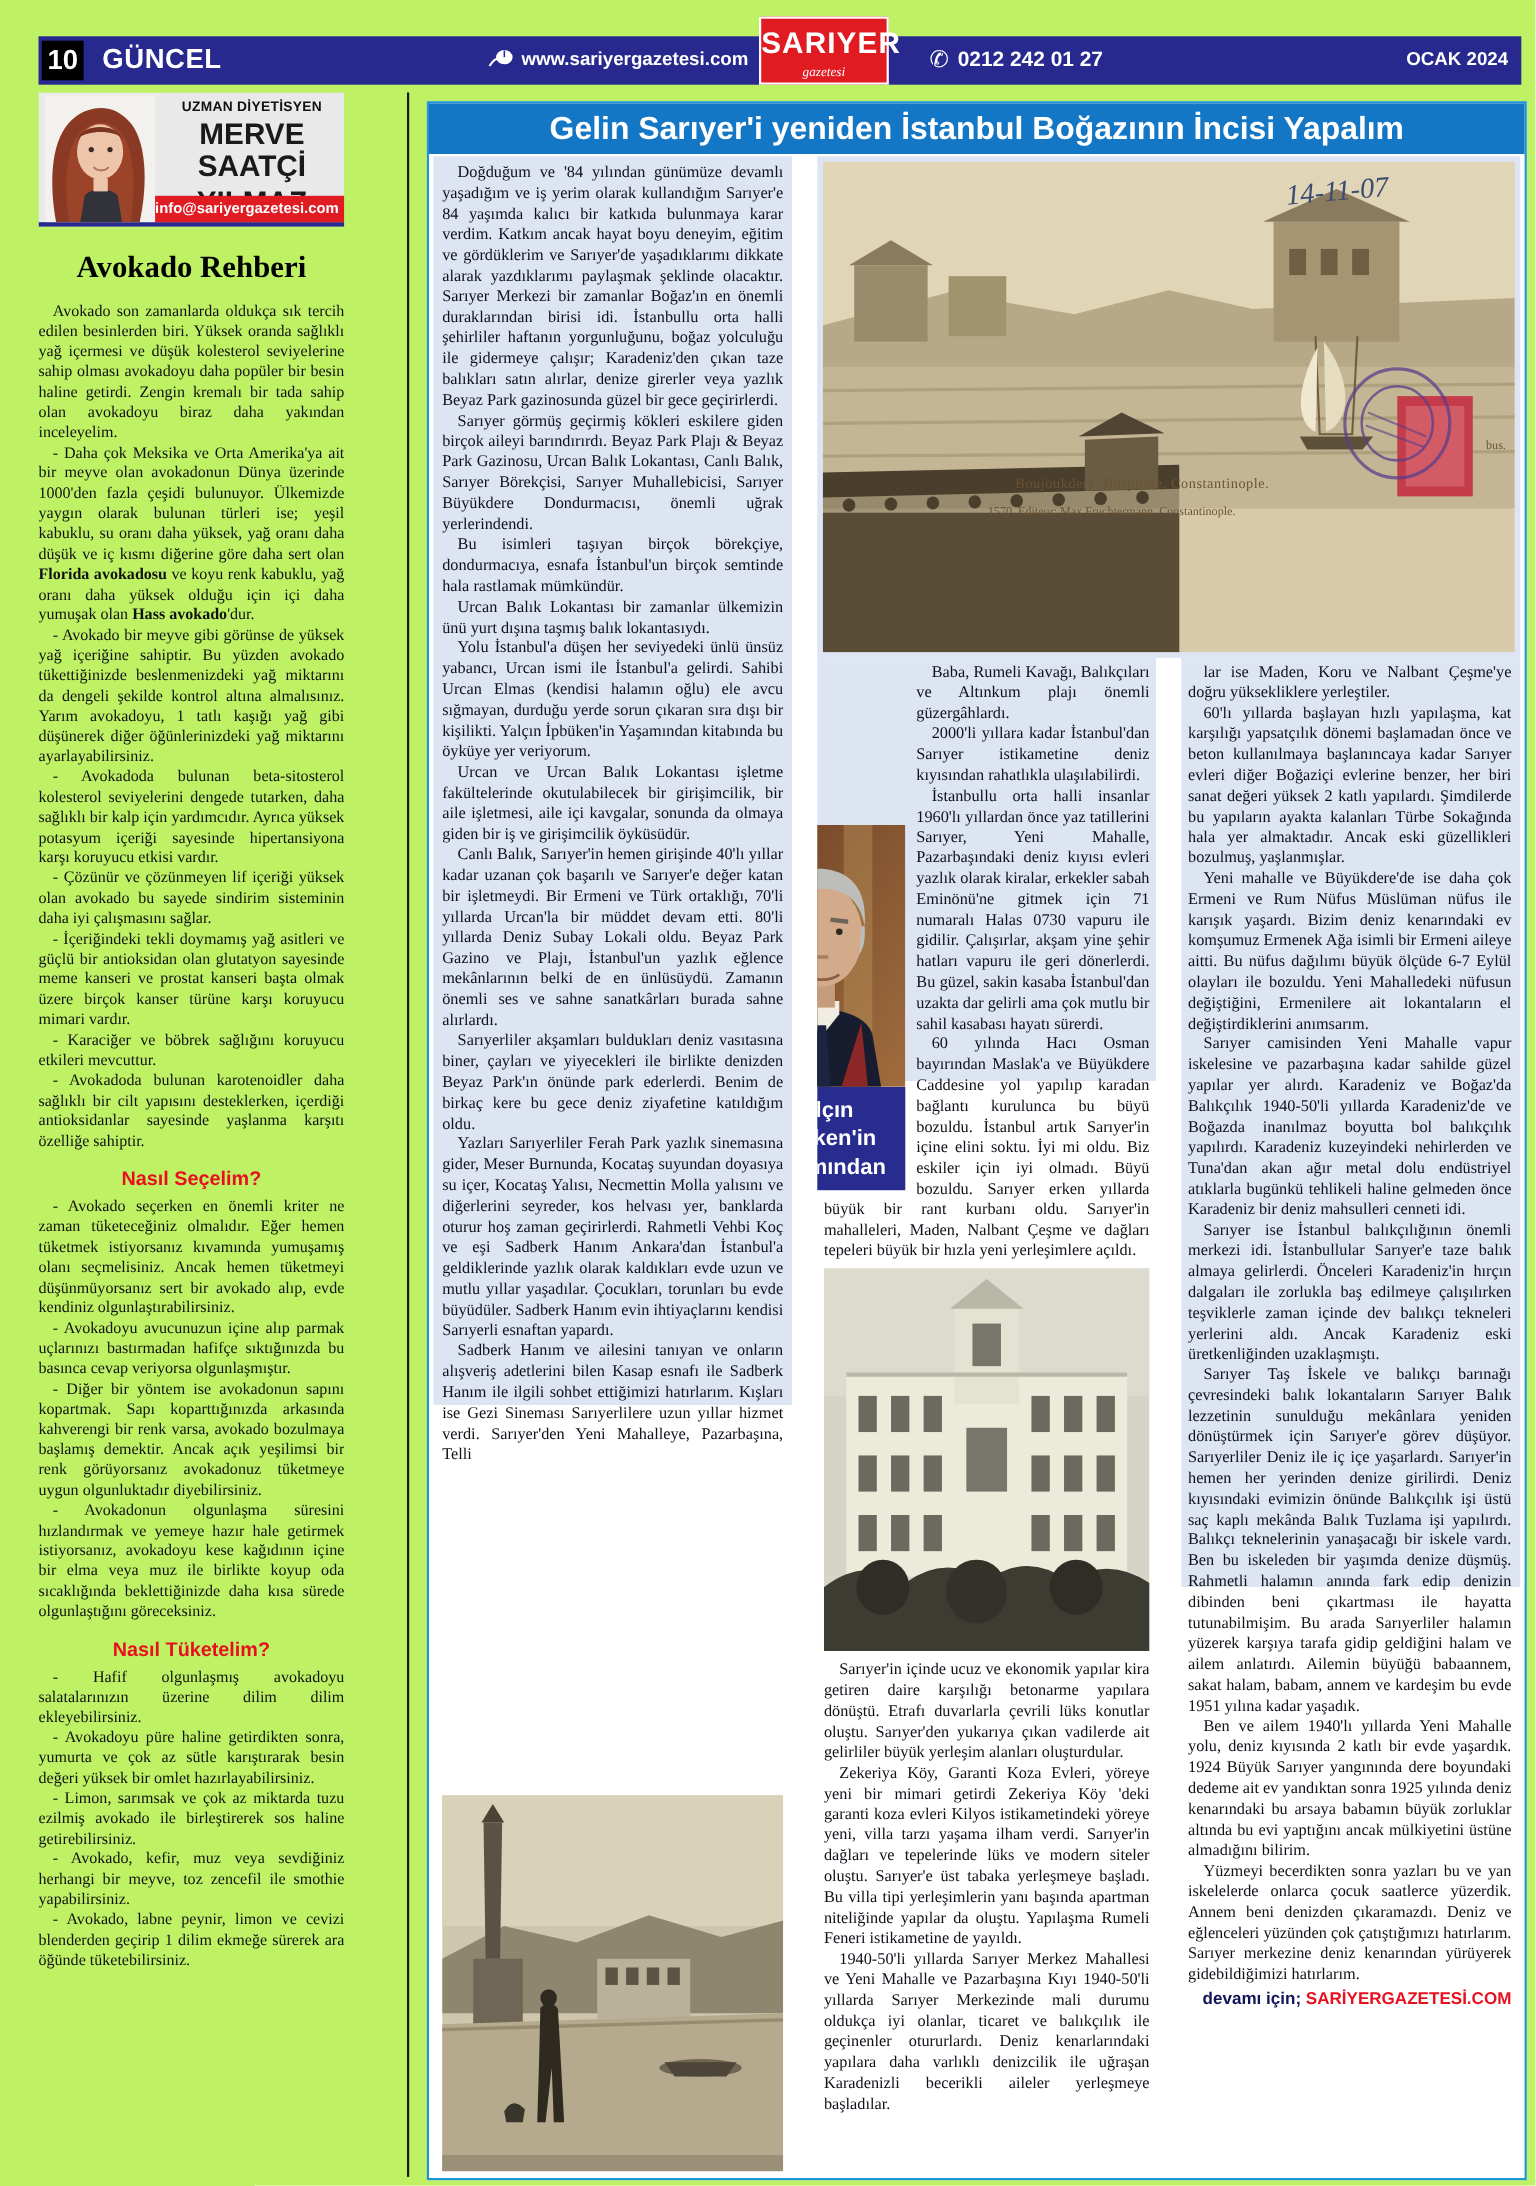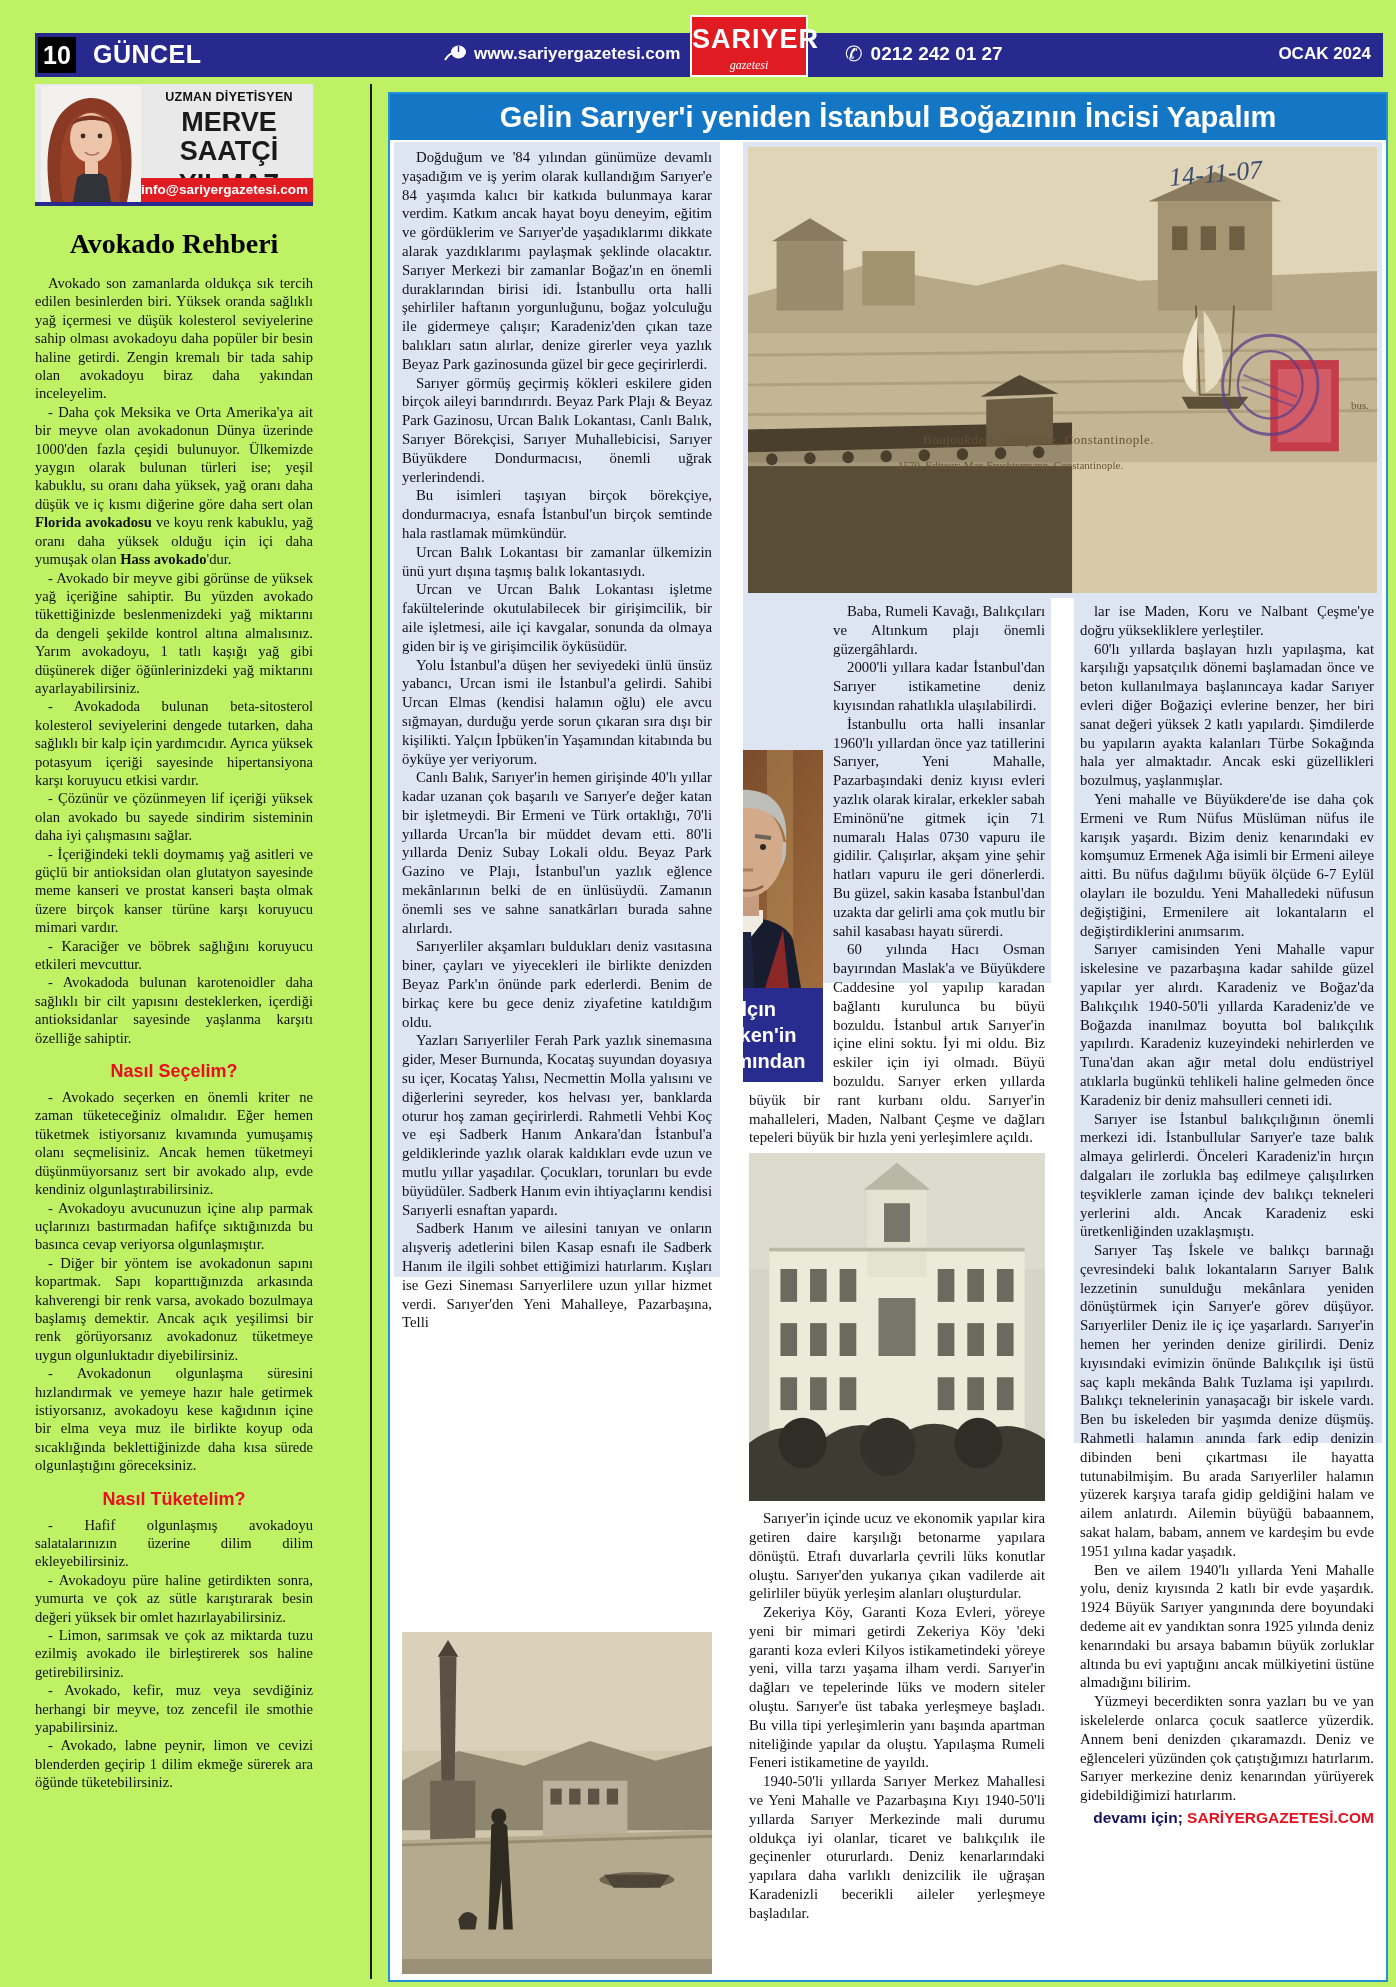--- a/index.html
+++ b/index.html
@@ -167,22 +167,22 @@
     <h1 class="headline">Gelin Sarıyer'i yeniden İstanbul Boğazının İncisi Yapalım</h1>
 
     <div class="grid">
 
       <div class="colA">
         <div>
             <p>Doğduğum ve '84 yılından günümüze devamlı yaşadığım ve iş yerim olarak kullandığım Sarıyer'e 84 yaşımda kalıcı bir katkıda bulunmaya karar verdim. Katkım ancak hayat boyu deneyim, eğitim ve gördüklerim ve Sarıyer'de yaşadıklarımı dikkate alarak yazdıklarımı paylaşmak şeklinde olacaktır. Sarıyer Merkezi bir zamanlar Boğaz'ın en önemli duraklarından birisi idi. İstanbullu orta halli şehirliler haftanın yorgunluğunu, boğaz yolculuğu ile gidermeye çalışır; Karadeniz'den çıkan taze balıkları satın alırlar, denize girerler veya yazlık Beyaz Park gazinosunda güzel bir gece geçirirlerdi.</p>
             <p>Sarıyer görmüş geçirmiş kökleri eskilere giden birçok aileyi barındırırdı. Beyaz Park Plajı &amp; Beyaz Park Gazinosu, Urcan Balık Lokantası, Canlı Balık, Sarıyer Börekçisi, Sarıyer Muhallebicisi, Sarıyer Büyükdere Dondurmacısı, önemli uğrak yerlerindendi.</p>
             <p>Bu isimleri taşıyan birçok börekçiye, dondurmacıya, esnafa İstanbul'un birçok semtinde hala rastlamak mümkündür.</p>
             <p>Urcan Balık Lokantası bir zamanlar ülkemizin ünü yurt dışına taşmış balık lokantasıydı.</p>
+            <p>Yolu İstanbul'a düşen her seviyedeki ünlü ünsüz yabancı, Urcan ismi ile İstanbul'a gelirdi. Sahibi Urcan Elmas (kendisi halamın oğlu) ele avcu sığmayan, durduğu yerde sorun çıkaran sıra dışı bir kişilikti. Yalçın İpbüken'in Yaşamından kitabında bu öyküye yer veriyorum.</p>
             <p>Urcan ve Urcan Balık Lokantası işletme fakültelerinde okutulabilecek bir girişimcilik, bir aile işletmesi, aile içi kavgalar, sonunda da olmaya giden bir iş ve girişimcilik öyküsüdür.</p>
-            <p>Yolu İstanbul'a düşen her seviyedeki ünlü ünsüz yabancı, Urcan ismi ile İstanbul'a gelirdi. Sahibi Urcan Elmas (kendisi halamın oğlu) ele avcu sığmayan, durduğu yerde sorun çıkaran sıra dışı bir kişilikti. Yalçın İpbüken'in Yaşamından kitabında bu öyküye yer veriyorum.</p>
             <p>Canlı Balık, Sarıyer'in hemen girişinde 40'lı yıllar kadar uzanan çok başarılı ve Sarıyer'e değer katan bir işletmeydi. Bir Ermeni ve Türk ortaklığı, 70'li yıllarda Urcan'la bir müddet devam etti. 80'li yıllarda Deniz Subay Lokali oldu. Beyaz Park Gazino ve Plajı, İstanbul'un yazlık eğlence mekânlarının belki de en ünlüsüydü. Zamanın önemli ses ve sahne sanatkârları burada sahne alırlardı.</p>
             <p>Sarıyerliler akşamları buldukları deniz vasıtasına biner, çayları ve yiyecekleri ile birlikte denizden Beyaz Park'ın önünde park ederlerdi. Benim de birkaç kere bu gece deniz ziyafetine katıldığım oldu.</p>
             <p>Yazları Sarıyerliler Ferah Park yazlık sinemasına gider, Meser Burnunda, Kocataş suyundan doyasıya su içer, Kocataş Yalısı, Necmettin Molla yalısını ve diğerlerini seyreder, kos helvası yer, banklarda oturur hoş zaman geçirirlerdi. Rahmetli Vehbi Koç ve eşi Sadberk Hanım Ankara'dan İstanbul'a geldiklerinde yazlık olarak kaldıkları evde uzun ve mutlu yıllar yaşadılar. Çocukları, torunları bu evde büyüdüler. Sadberk Hanım evin ihtiyaçlarını kendisi Sarıyerli esnaftan yapardı.</p>
             <p>Sadberk Hanım ve ailesini tanıyan ve onların alışveriş adetlerini bilen Kasap esnafı ile Sadberk Hanım ile ilgili sohbet ettiğimizi hatırlarım. Kışları ise Gezi Sineması Sarıyerlilere uzun yıllar hizmet verdi. Sarıyer'den Yeni Mahalleye, Pazarbaşına, Telli</p>
           </div>
         <div class="streetphoto">
           <svg viewBox="0 0 330 345" preserveAspectRatio="none">
             <rect width="330" height="345" fill="#cfc6ae"></rect>
             <rect y="0" width="330" height="120" fill="#d9d1ba"></rect>
             <path d="M0 150 L60 120 L130 135 L200 110 L270 130 L330 115 L330 200 L0 200Z" fill="#8f8670"></path>

